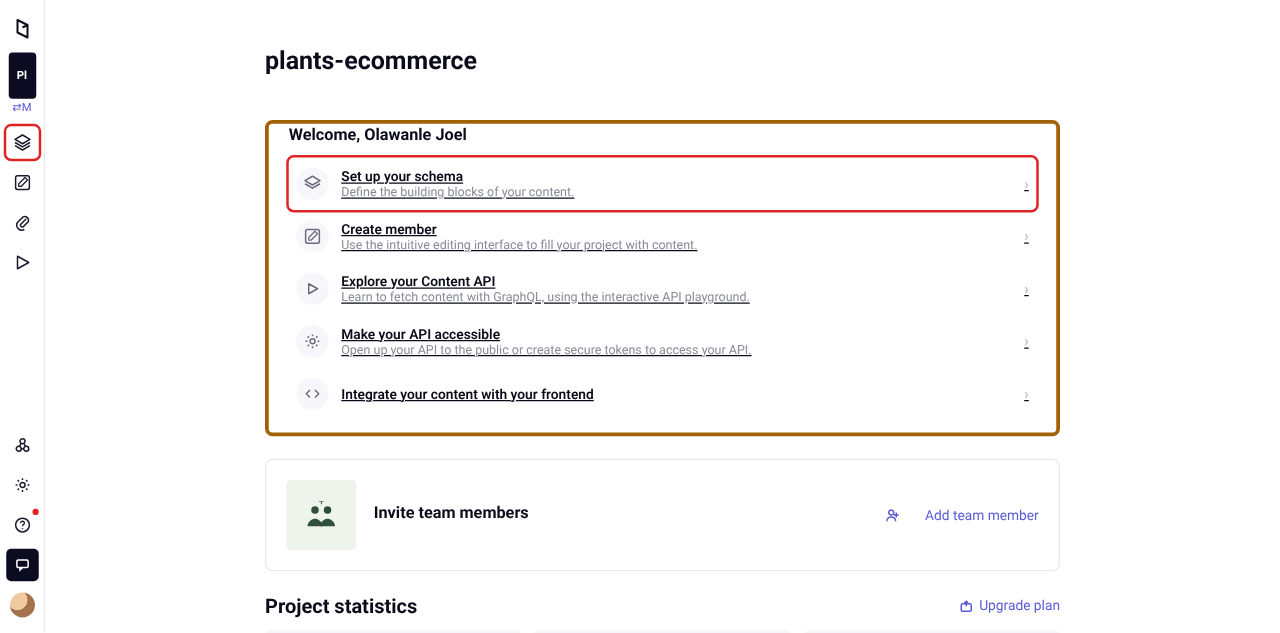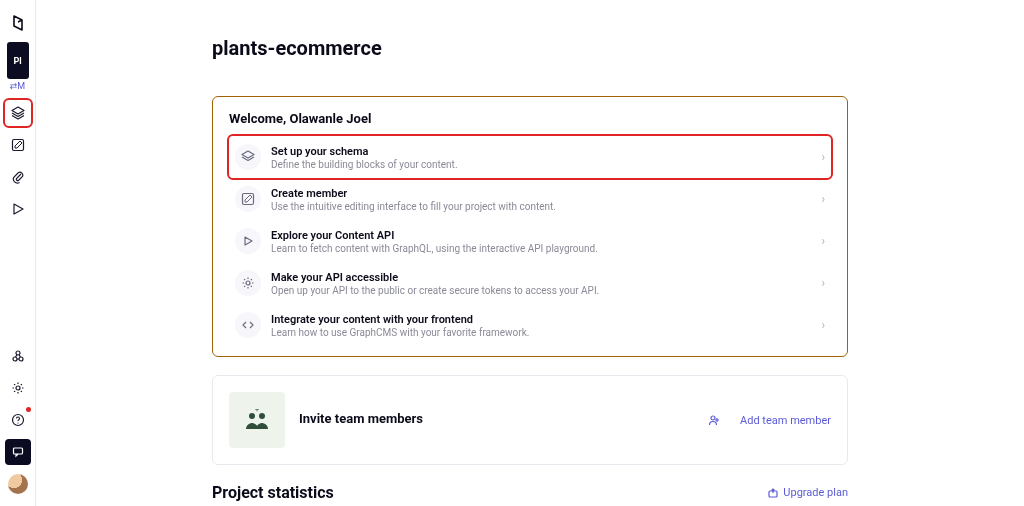--- a/index.html
+++ b/index.html
@@ -14,23 +14,23 @@
   .sidebar .spacer { flex: 1; }
   .sidebar .avatar { width: 20px; height: 20px; border-radius: 50%; background: radial-gradient(circle at 30% 30%, #f0c9a0 0 40%, #a4734e 41% 100%); margin: 6px 0 12px; cursor:pointer; }
   .sidebar .dot { position: relative; }
   .sidebar .dot::after { content:""; position:absolute; top:0; right:0; width:5px; height:5px; background:#e02424; border-radius:50%; }
 
   .main { flex:1; overflow:auto; display:flex; justify-content:center; padding-top: 36px; }
   .container { width: 636px; }
   .title { font-size: 20px; font-weight: 700; margin-bottom: 2px; }
   .subtitle { font-size: 11px; color: #8a8a98; margin-bottom: 16px; }
 
-  .card { border: 1px solid #a16207; border-radius: 6px; padding: 14px 16px 10px; margin-bottom: 18px; margin-top: 36px; }
+  .card { border: 3px solid #a16207; border-radius: 6px; padding: 2px 16px 10px; margin-bottom: 18px; margin-top: 36px; }
   .welcome { font-size: 13px; font-weight: 700; margin-bottom: 10px; }
-  .step { display:flex; align-items:center; padding: 8px 6px; border-radius:4px; cursor:pointer; }
+  .step { display:flex; align-items:center; padding: 8px 6px; border-radius:4px; cursor:pointer;text-decoration:underline; }
   .step.highlight { outline: 2px solid #e02424; outline-offset: 0; }
   .step-icon { width: 26px; height: 26px; border-radius: 50%; background:#f7f7fb; display:flex; align-items:center; justify-content:center; margin-right: 10px; color:#6b6b7f; flex-shrink:0; }
   .step-body { flex:1; }
   .step-title { font-size: 11px; font-weight: 600; color:#0b0b1a; }
   .step-desc { font-size: 10px; color:#8a8a98; margin-top:1px; }
   .step-chevron { color:#b0b0c0; font-size:12px; }
 
   .invite-card { border: 1px solid #e8e8ef; border-radius: 6px; padding: 16px; display:flex; align-items:center; margin-bottom: 18px; }
   .invite-illus { width: 56px; height: 56px; background:#eef4ec; border-radius:4px; display:flex; align-items:center; justify-content:center; margin-right: 14px; color:#2f6f3b; font-size:22px; }
   .invite-title { font-size: 13px; font-weight: 700; margin-bottom: 4px; }
@@ -170,21 +170,20 @@
         </div>
 
         <div class="step">
           <div class="step-icon">
               <svg width="14" height="14" viewBox="0 0 14 14">
                 <path d="M5 4 L2 7 L5 10 M9 4 L12 7 L9 10" stroke="#6b6b7f" stroke-width="1.2" fill="none" stroke-linejoin="round"></path>
               </svg>
             </div>
           <div class="step-body">
             <div class="step-title">Integrate your content with your frontend</div>
-            <div class="step-desc">Learn how to use GraphCMS with your favorite framework.</div>
           </div>
           <div class="step-chevron">›</div>
         </div>
       </div>
 
       <div class="invite-card">
         <div class="invite-illus">
           <svg width="30" height="22" viewBox="0 0 30 22">
               <circle cx="10" cy="7" r="3" fill="#2f4f3b"></circle>
               <circle cx="20" cy="7" r="3" fill="#2f4f3b"></circle>

